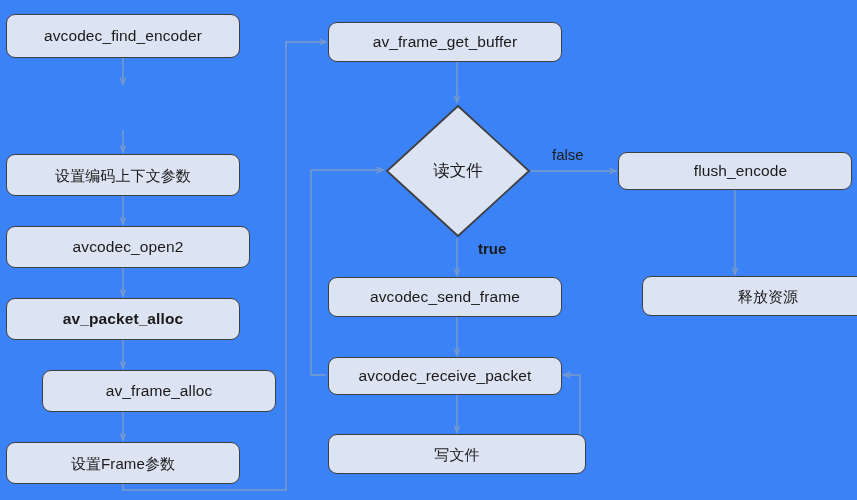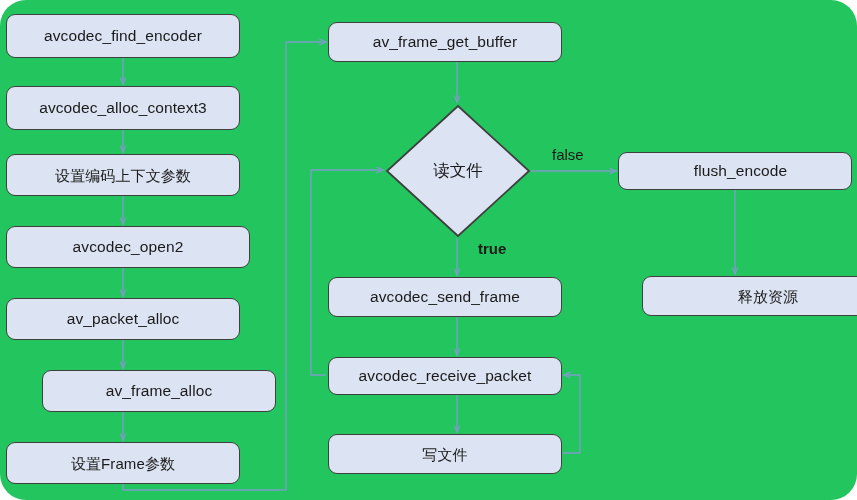--- a/index.html
+++ b/index.html
@@ -7,23 +7,22 @@
     padding: 0;
     background: #ffffff;
   }
   body {
     font-family: "Liberation Sans", "DejaVu Sans", sans-serif;
   }
   #canvas {
     position: relative;
     width: 857px;
     height: 500px;
-    background: #22c55e;
+    background: #3b82f6;
     overflow: hidden;
-    border-radius: 26px;
   }
   .node {
     position: absolute;
     box-sizing: border-box;
     background: #dce3f2;
     border: 1.6px solid #3f3f3f;
     border-radius: 9px;
     display: flex;
     align-items: center;
     justify-content: center;
@@ -104,33 +103,30 @@
       <path d="M326,375 L311,375 L311,170 L383,170"></path>
 
       <path d="M562,453 L580,453 L580,375 L564,375"></path>
     </g>
   </svg>
 
   <div class="node" style="left:6px; top:14px; width:234px; height:44px;">
     <span>avcodec_find_encoder</span>
   </div>
 
-  <div class="node" style="left:6px; top:86px; width:234px; height:44px;">
-    <span>avcodec_alloc_context3</span>
-  </div>
 
   <div class="node cjk" style="left:6px; top:154px; width:234px; height:42px;">
     <span>设置编码上下文参数</span>
   </div>
 
   <div class="node" style="left:6px; top:226px; width:244px; height:42px;">
     <span>avcodec_open2</span>
   </div>
 
-  <div class="node" style="left:6px; top:298px; width:234px; height:42px;">
+  <div class="node" style="left:6px; top:298px; width:234px; height:42px;font-weight:bold;">
     <span>av_packet_alloc</span>
   </div>
 
   <div class="node" style="left:6px; top:370px; width:234px; height:42px;margin-left:36px;">
     <span>av_frame_alloc</span>
   </div>
 
   <div class="node cjk" style="left:6px; top:442px; width:234px; height:42px;">
     <span>设置Frame参数</span>
   </div>
@@ -147,21 +143,21 @@
   </div>
 
   <div class="node" style="left:328px; top:277px; width:234px; height:40px;">
     <span>avcodec_send_frame</span>
   </div>
 
   <div class="node" style="left:328px; top:357px; width:234px; height:38px;">
     <span>avcodec_receive_packet</span>
   </div>
 
-  <div class="node cjk" style="left:328px; top:434px; width:234px; height:40px;">
+  <div class="node cjk" style="left:328px; top:434px; width:258px; height:40px;">
     <span>写文件</span>
   </div>
 
   <div class="node" style="left:618px; top:152px; width:234px; height:38px;padding-left:11px;">
     <span>flush_encode</span>
   </div>
 
   <div class="node cjk" style="left:618px; top:276px; width:252px; height:40px;margin-left:24px;">
     <span>释放资源</span>
   </div>

